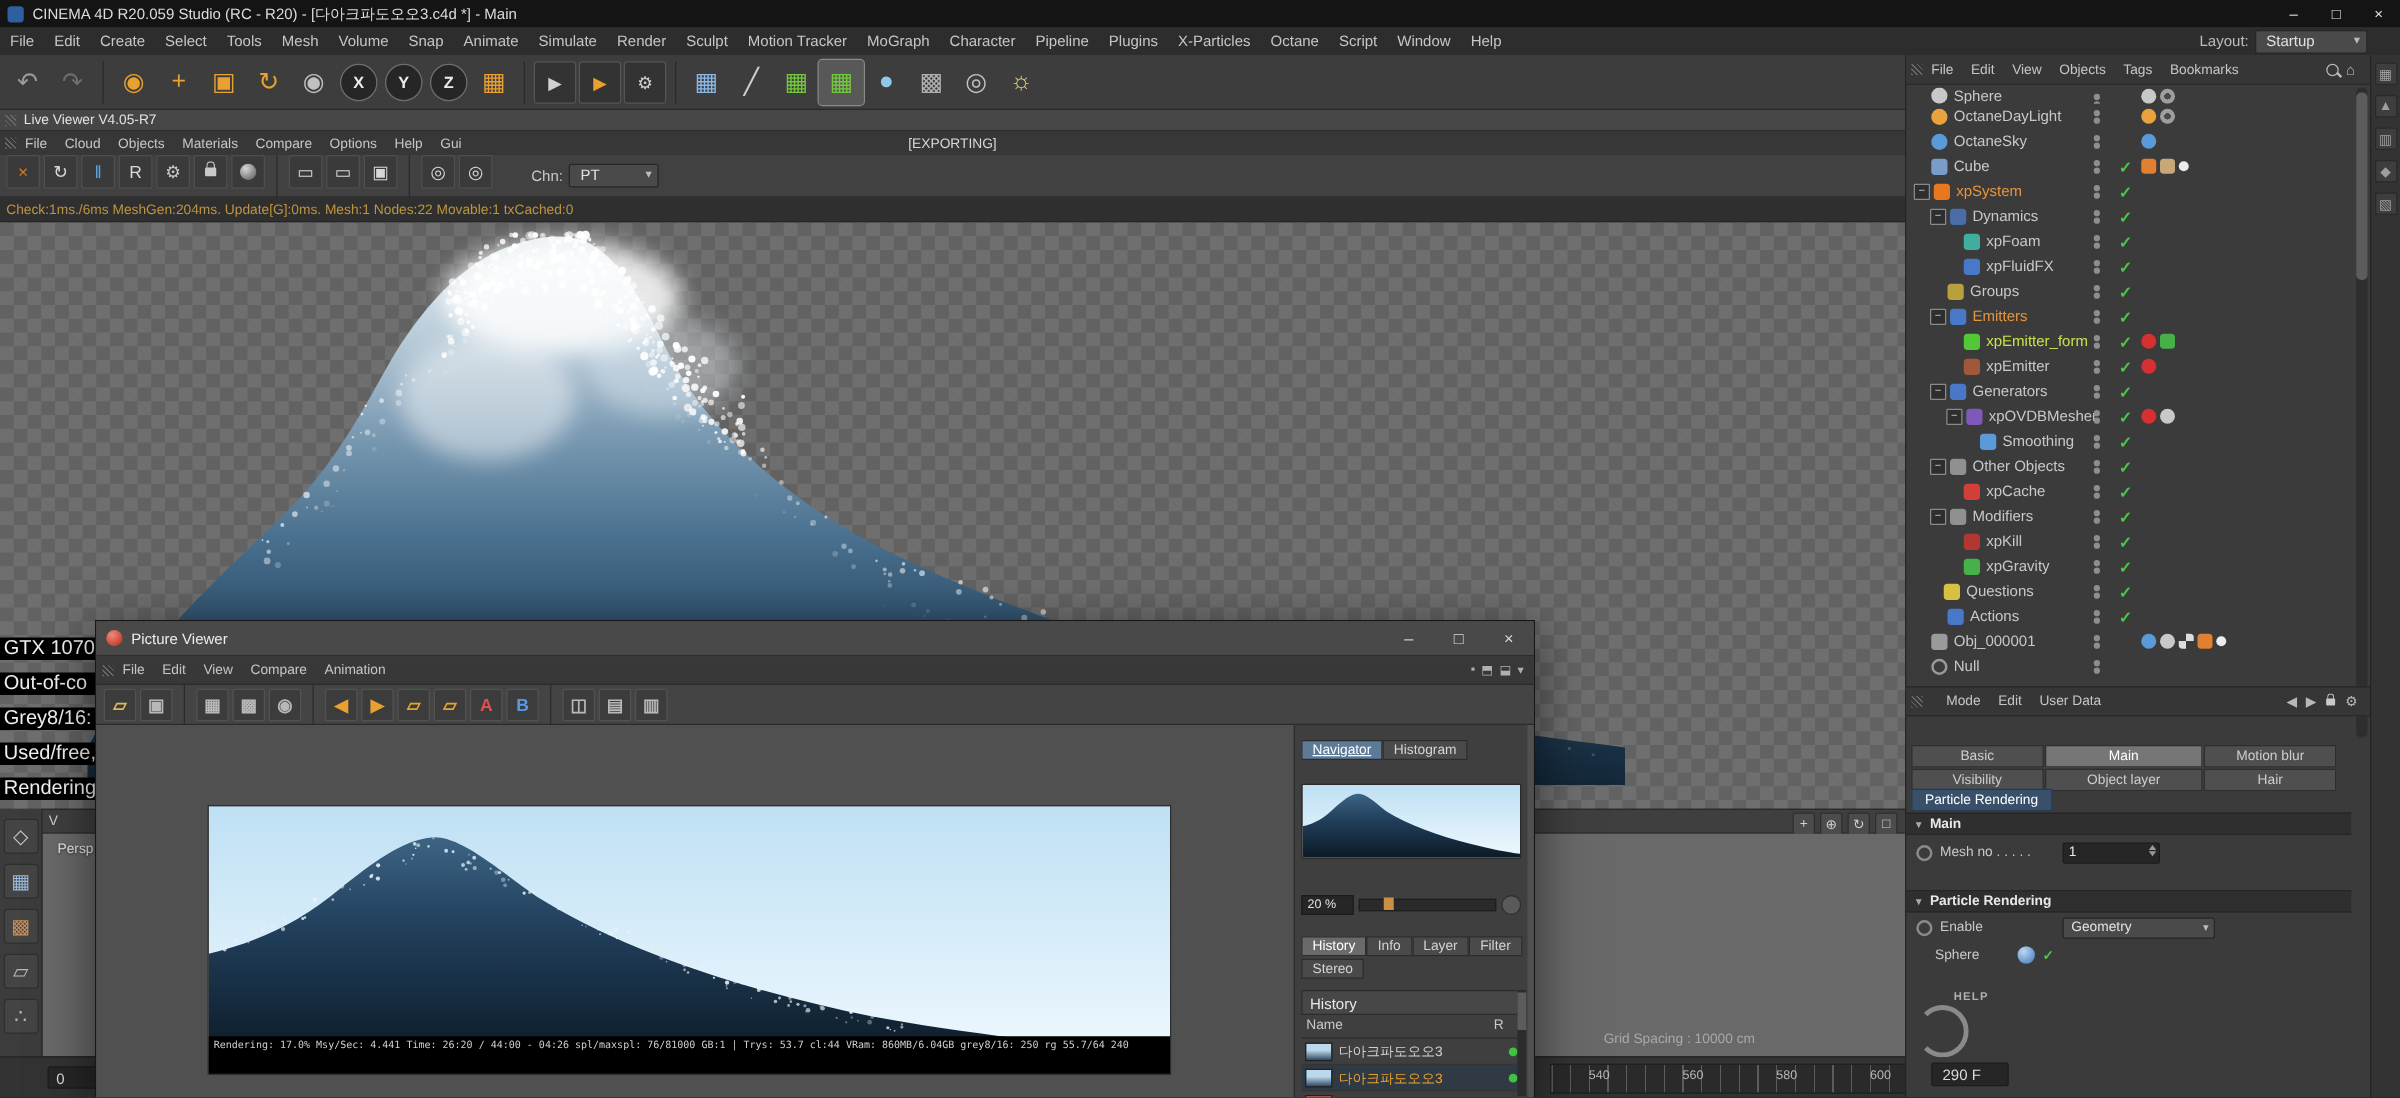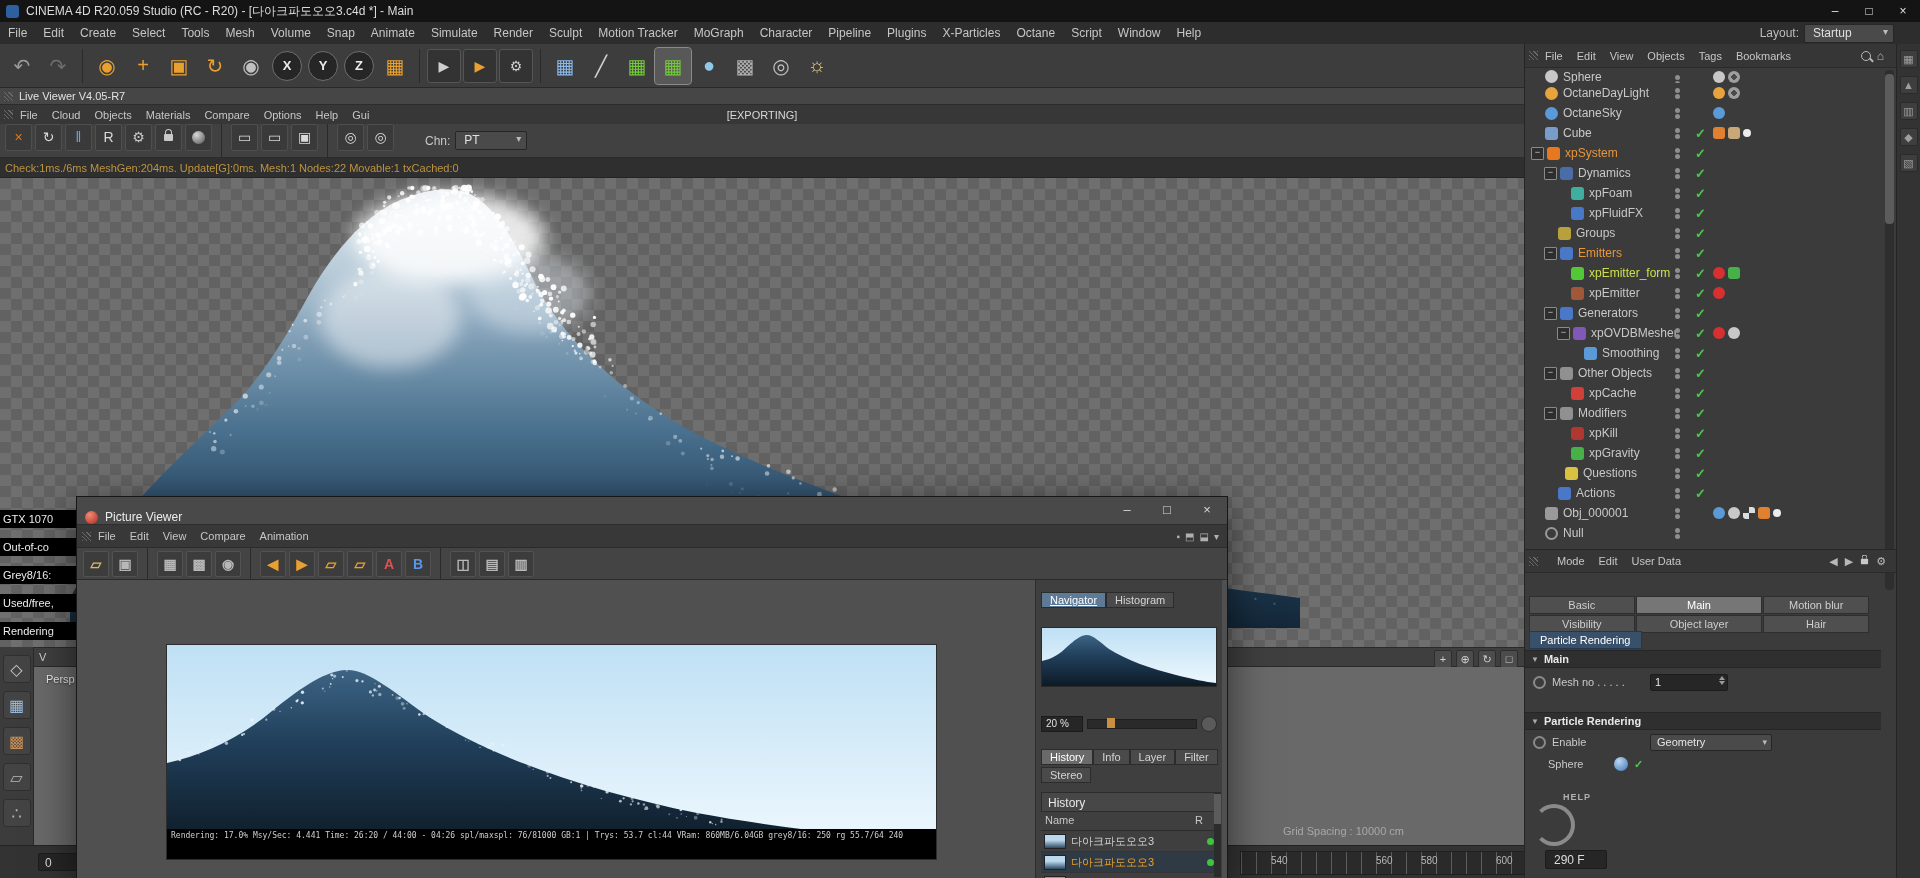--- a/index.html
+++ b/index.html
@@ -32,21 +32,21 @@
   #lv-toolbar{left:0;top:124px;width:1524px;height:34px;background:#414141;border-bottom:1px solid #2c2c2c;display:flex;align-items:center;gap:3px;padding-left:5px;box-sizing:border-box;}
   .lvtool{width:25px;height:25px;display:flex;align-items:center;justify-content:center;font-size:14px;background:#3a3a3a;border:1px solid #4f4f4f;border-radius:2px;flex:none;}
   .lock-glyph{width:9px;height:7px;background:#c8c8c8;position:relative;border-radius:1px;}
   .lock-glyph:before{content:"";position:absolute;left:1px;top:-5px;width:5px;height:5px;border:1.5px solid #c8c8c8;border-bottom:none;border-radius:4px 4px 0 0;}
   .ball-glyph{width:13px;height:13px;border-radius:50%;background:radial-gradient(circle at 35% 30%,#d8d8d8,#7a7a7a 70%);}
   #lv-status{left:0;top:158px;width:1524px;height:20px;background:#2f2f2f;color:#bd9440;font-size:11px;line-height:20px;padding-left:5px;box-sizing:border-box;border-bottom:1px solid #232323;}
   
   #viewport{left:0;top:178px;width:1524px;height:469px;overflow:hidden;
     background-image:linear-gradient(45deg,#6f6f6f 25%,transparent 25%,transparent 75%,#6f6f6f 75%),linear-gradient(45deg,#6f6f6f 25%,transparent 25%,transparent 75%,#6f6f6f 75%);
     background-color:#626262;background-size:22px 22px;background-position:0 0,11px 11px;}
-  .console-line{position:absolute;left:0;width:75px;height:18px;background:#000;color:#f0f0f0;font-size:11px;line-height:18px;padding-left:3px;white-space:nowrap;overflow:hidden;z-index:5;}
+  .console-line{position:absolute;left:0;width:75px;height:18px;background:#000;color:#f0f0f0;font-size:16px;line-height:18px;padding-left:3px;white-space:nowrap;overflow:hidden;z-index:5;}
   
   #vp2-header{left:34px;top:647px;width:1490px;height:20px;background:#3f3f3f;border-top:1px solid #2a2a2a;border-bottom:1px solid #2a2a2a;display:flex;align-items:center;font-size:11px;color:#cfcfcf;padding-left:5px;box-sizing:border-box;}
   #vp2-nav{position:absolute;right:6px;top:2px;display:flex;gap:4px;}
   .navic{width:16px;height:16px;background:#4c4c4c;border:1px solid #2e2e2e;color:#d0d0d0;font-size:11px;display:flex;align-items:center;justify-content:center;border-radius:2px;}
   #vp2-canvas{left:34px;top:667px;width:1490px;height:178px;background:#696969;}
   #persp-label{position:absolute;left:12px;top:6px;color:#e8e8e8;font-size:11px;text-shadow:0 1px 2px #333;}
   #grid-spacing{position:absolute;right:120px;bottom:8px;color:#a8a8a8;font-size:11px;}
   
   #left-dock{left:0;top:647px;width:34px;height:198px;background:#3c3c3c;border-right:1px solid #2a2a2a;display:flex;flex-direction:column;align-items:center;gap:8px;padding-top:8px;box-sizing:border-box;}
   .ldicon{width:26px;height:26px;display:flex;align-items:center;justify-content:center;font-size:16px;background:#444;border:1px solid #2f2f2f;border-radius:3px;}
@@ -104,21 +104,21 @@
   .adrop:after{content:"▾";position:absolute;right:4px;top:0;color:#bbb;font-size:9px;}
   .sphere-ic{width:14px;height:14px;border-radius:50%;background:radial-gradient(circle at 35% 30%,#bcd8f2,#3a74b4);}
   #help-box{position:absolute;left:8px;top:748px;width:60px;height:60px;color:#9a9a9a;}
   #help-swirl{width:34px;height:34px;border:4px solid #8a8a8a;border-left-color:transparent;border-radius:50%;margin-top:12px;}
   #help-text{position:absolute;right:2px;top:0;font-size:9px;font-weight:bold;color:#b0b0b0;letter-spacing:1px;}
   
   #right-strip{left:1896px;top:44px;width:24px;height:834px;background:#333;border-left:1px solid #242424;display:flex;flex-direction:column;align-items:center;gap:8px;padding-top:6px;box-sizing:border-box;}
   .rdicon{width:16px;height:16px;display:flex;align-items:center;justify-content:center;font-size:11px;color:#9e9e9e;background:#3e3e3e;border:1px solid #2a2a2a;border-radius:2px;}
   
   #pv{left:76px;top:496px;width:1150px;height:382px;background:#4a4a4a;border:1px solid #171717;box-shadow:0 10px 40px rgba(0,0,0,.55);z-index:20;}
-  #pv-titlebar{position:absolute;left:0;top:0;width:100%;height:28px;background:#494949;border-bottom:1px solid #2e2e2e;display:flex;align-items:flex-end;gap:7px;padding-left:8px;box-sizing:border-box;color:#ececec;}
+  #pv-titlebar{position:absolute;left:0;top:0;width:100%;height:28px;background:#494949;border-bottom:1px solid #2e2e2e;display:flex;align-items:center;gap:7px;padding-left:8px;box-sizing:border-box;color:#ececec;}
   #pv-icon{width:13px;height:13px;border-radius:50%;background:radial-gradient(circle at 35% 30%,#f08a7a,#b02818);}
   #pv-btns{margin-left:auto;display:flex;}
   #pv-btns span{width:40px;text-align:center;line-height:28px;color:#d8d8d8;font-size:13px;}
   #pv-menubar{position:absolute;left:0;top:28px;width:100%;height:23px;background:#383838;border-bottom:1px solid #2b2b2b;display:flex;align-items:center;font-size:11px;box-sizing:border-box;}
   #pv-dock-icons{margin-left:auto;display:flex;gap:5px;padding-right:8px;color:#b0b0b0;font-size:10px;}
   #pv-toolbar{position:absolute;left:0;top:51px;width:100%;height:32px;background:#444;border-bottom:1px solid #2b2b2b;display:flex;align-items:center;gap:3px;padding-left:6px;box-sizing:border-box;}
   .pvtool{width:24px;height:24px;display:flex;align-items:center;justify-content:center;font-size:14px;background:#3c3c3c;border:1px solid #525252;border-radius:2px;font-weight:bold;flex:none;}
   #pv-content{position:absolute;left:0;top:83px;width:100%;height:299px;background:#505050;overflow:hidden;}
   #pv-image{position:absolute;left:89px;top:64px;width:769px;height:214px;border:1px solid #2e2e2e;}
   #pv-stats{position:absolute;left:0;bottom:0;width:100%;height:30px;background:#000;color:#cfcfcf;font-size:8px;line-height:13px;white-space:nowrap;overflow:hidden;padding-left:4px;box-sizing:border-box;font-family:"DejaVu Sans Mono",monospace;}
@@ -756,21 +756,21 @@
       <div class="ldicon" style="color: rgb(154, 184, 216);">▦</div>
       <div class="ldicon" style="color: rgb(200, 144, 88);">▩</div>
       <div class="ldicon" style="color: rgb(184, 184, 184);">▱</div>
       <div class="ldicon" style="color: rgb(184, 184, 184);">∴</div>
     </div>
 
   <div id="timeline-bar" class="abs">
     <span id="frame0">0</span>
     <div id="ruler">
         <span class="tick-label" style="left: 30px;">540</span>
-        <span class="tick-label" style="left: 105px; padding-left: 30px;">560</span>
+        <span class="tick-label" style="left: 105px;">560</span>
         <span class="tick-label" style="left: 180px;">580</span>
         <span class="tick-label" style="left: 255px;">600</span>
       </div>
   </div>
   <span id="end-frame" class="abs">290 F</span>
 
   <div id="right-panel" class="abs">
     <div id="om-menubar" class="menu-sm">
       <span class="handle"></span>
       <div id="om-menu" style="display:flex;">
@@ -1004,21 +1004,21 @@
         <div class="om-row" style="padding-left: 32px;">
           <span class="spacer"></span>
           <span class="oicon " style="background: rgb(72, 176, 72);"></span>
           <span class="olabel">xpGravity</span>
           <span class="dots">
             <i></i>
             <i></i>
           </span>
           <span class="ocheck">✓</span>
         </div>
-        <div class="om-row" style="padding-left: 26px; text-align: center;">
+        <div class="om-row" style="padding-left: 16px; text-align: center;">
           <span class="spacer"></span>
           <span class="oicon " style="background: rgb(216, 192, 64);"></span>
           <span class="olabel">Questions</span>
           <span class="dots">
             <i></i>
             <i></i>
           </span>
           <span class="ocheck">✓</span>
         </div>
         <div class="om-row" style="padding-left: 19px;">

